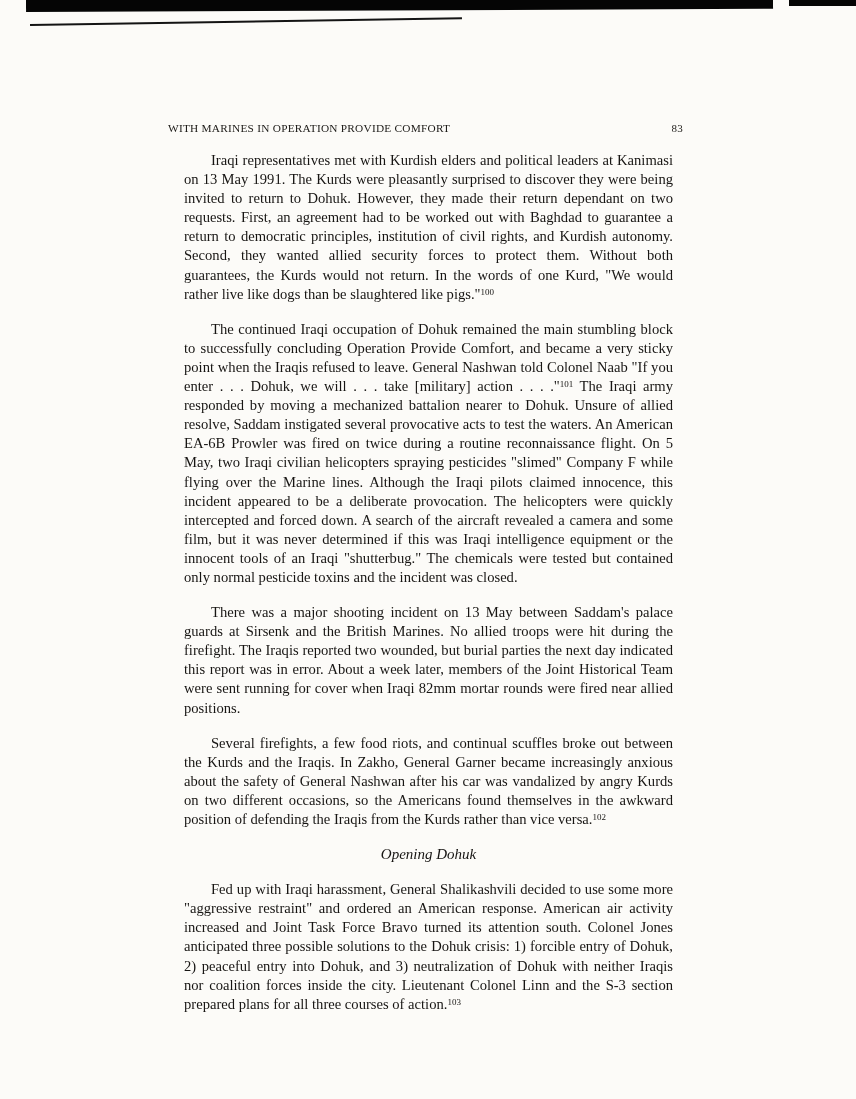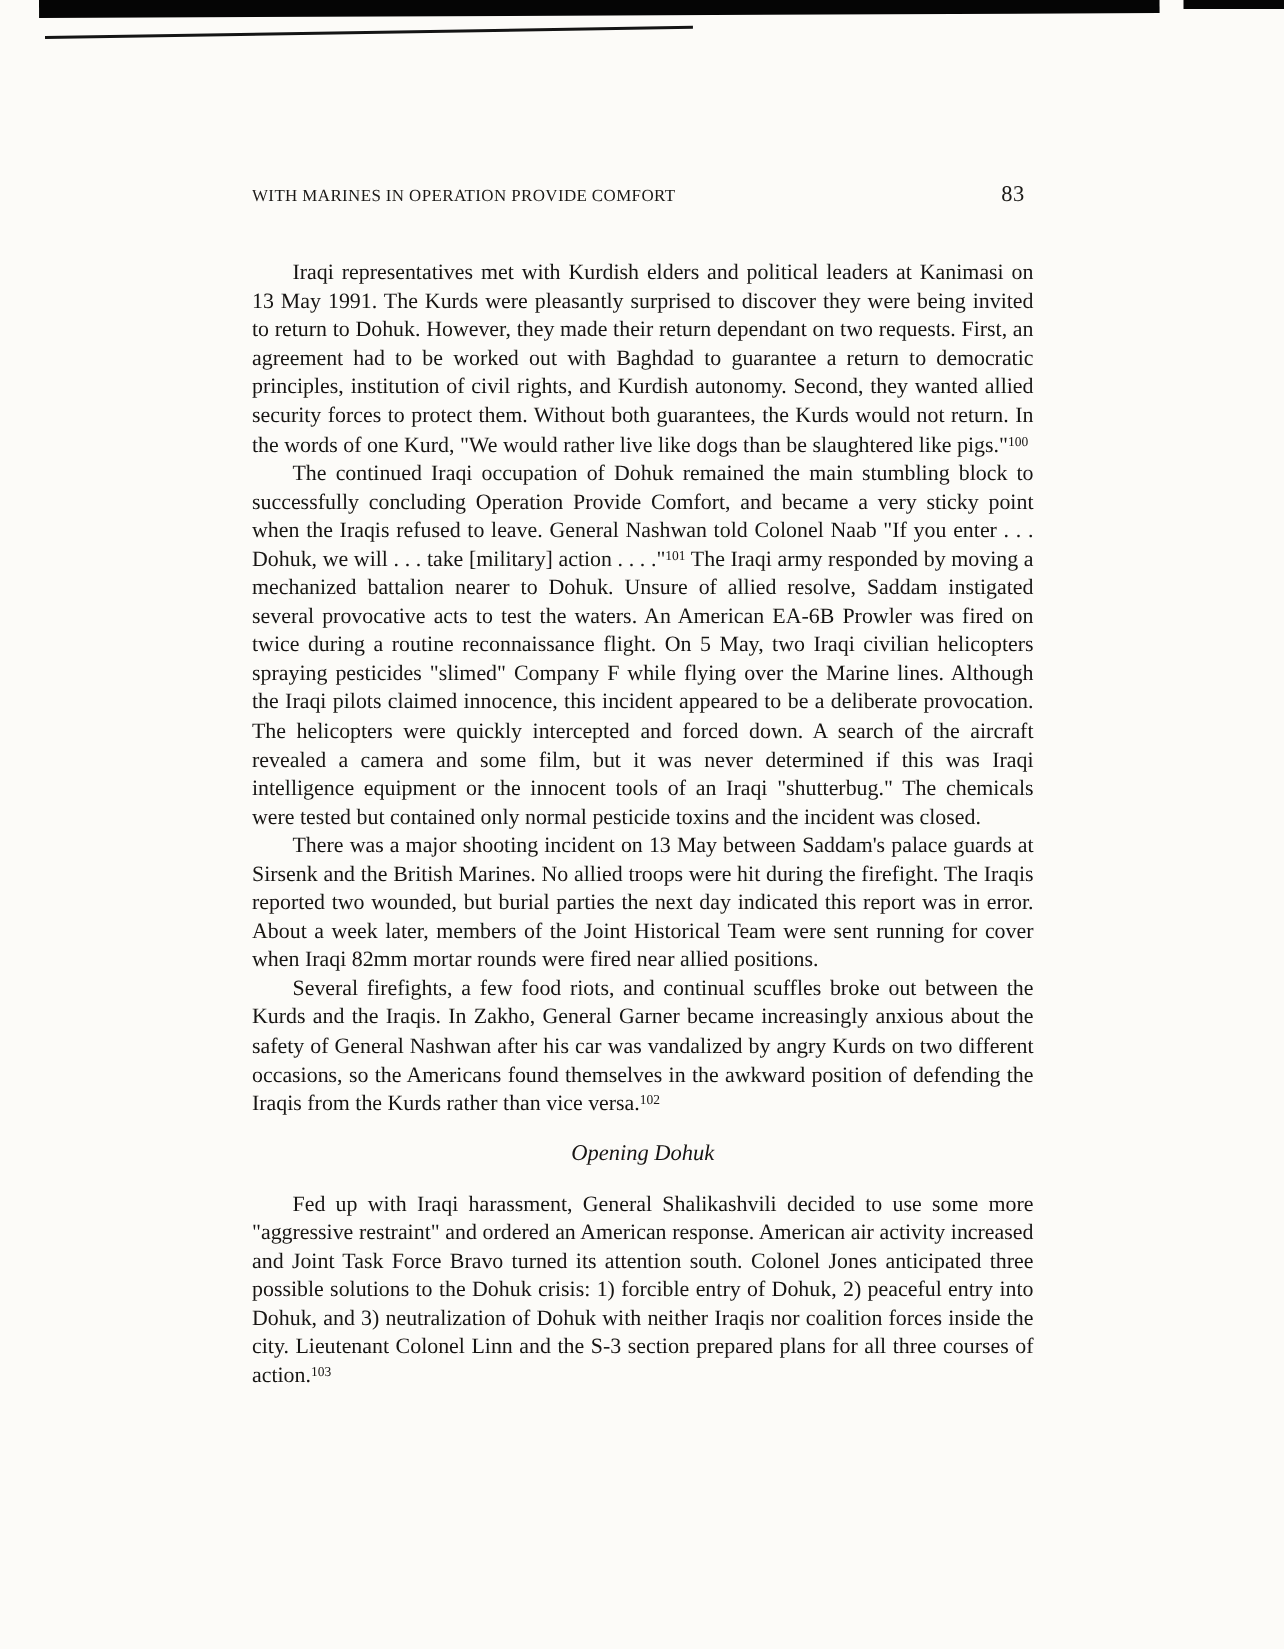--- a/index.html
+++ b/index.html
@@ -53,32 +53,32 @@
     top: 122px;
     width: 521px;
     color: #171513;
   }
   .header-row {
     display: flex;
     justify-content: space-between;
     align-items: baseline;
     font-size: 11.3px;
     letter-spacing: 0.25px;
-    margin-bottom: 34px;
+    margin-bottom: 17px;
     color: #1b1916;
   }
   .running-title { font-weight: normal; }
-  .page-number { font-size: 15px; padding-right: 6px; }
+  .page-number { font-size: 11px; padding-right: 6px; }
   .page-body {
     font-size: 14.6px;
     line-height: 19.1px;
     text-align: justify;
   }
   .body-paragraph {
-    margin: 0;
+    margin: 16px;
     text-indent: 27px;
     font-family: Liberation Serif, serif;
   }
   .footnote-ref {
     font-size: 9px;
     line-height: 0;
     position: relative;
     top: -0.45em;
     vertical-align: baseline;
   }

